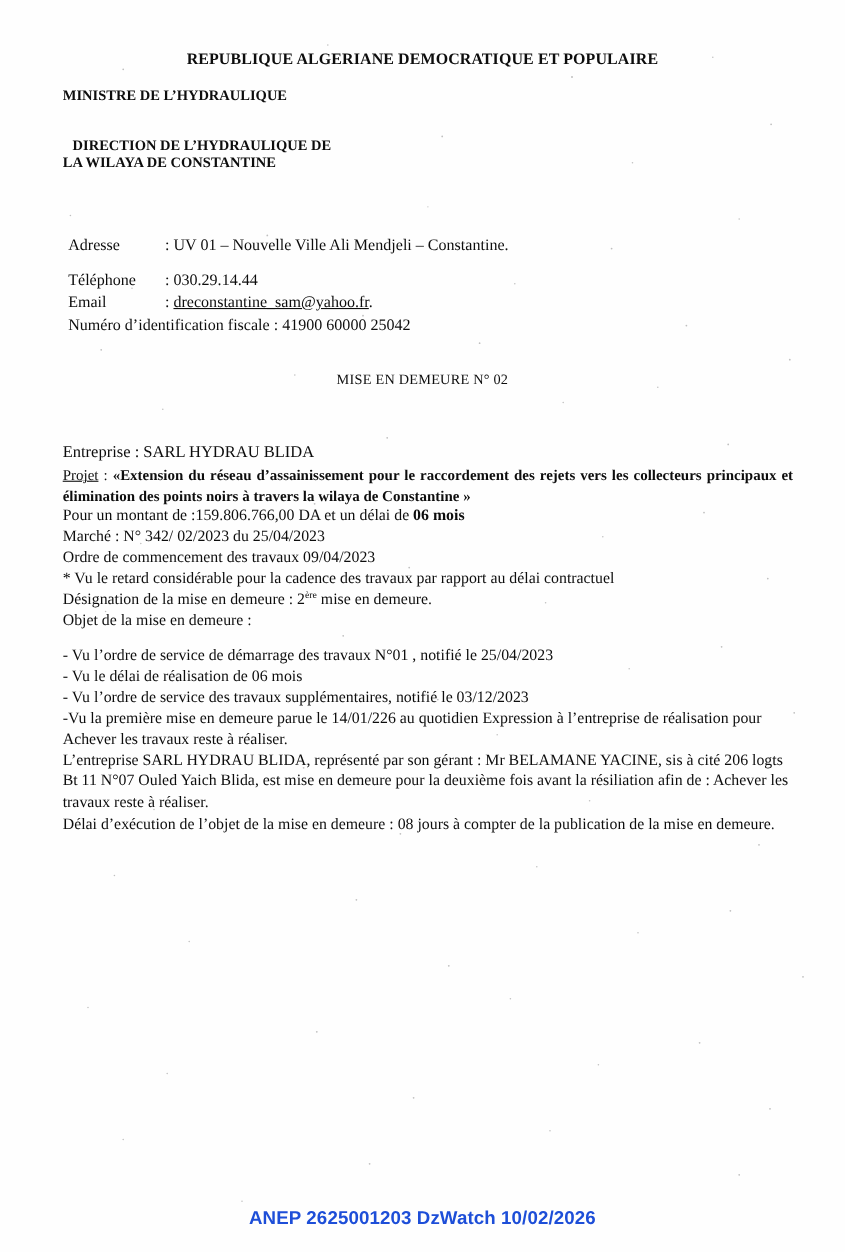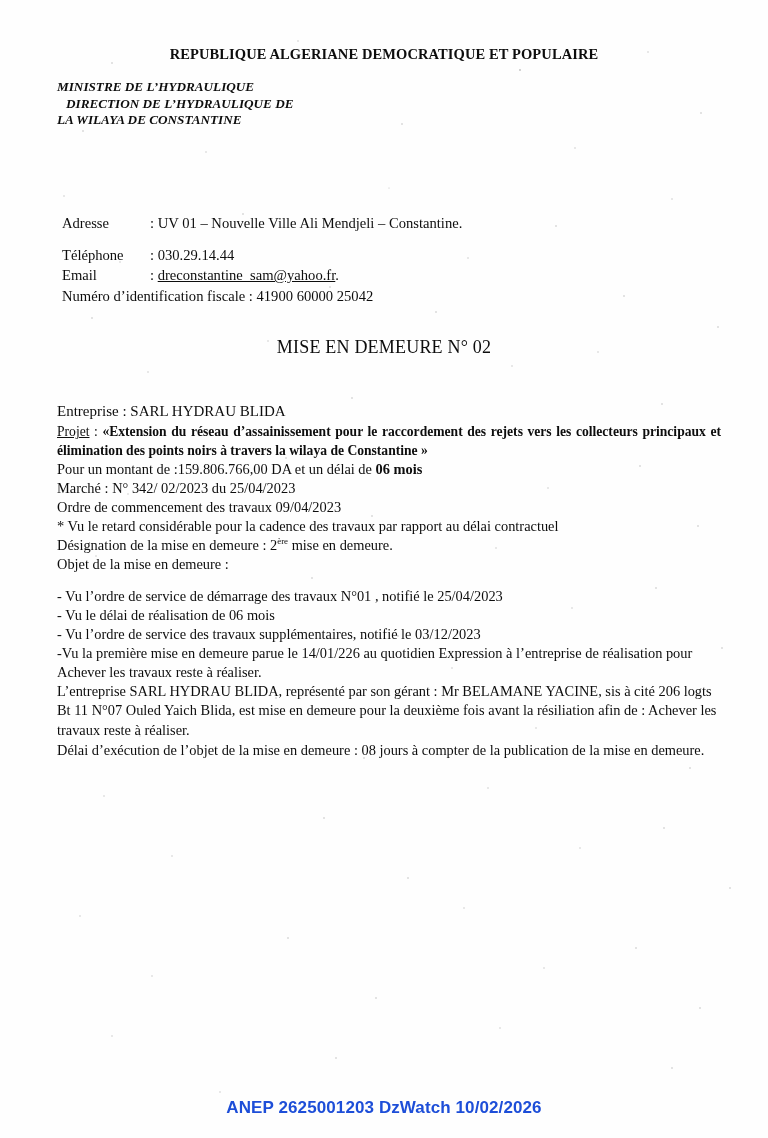--- a/index.html
+++ b/index.html
@@ -48,23 +48,22 @@
     font-size: 14.5px;
     letter-spacing: .1px;
   }
   .ministry {
     position: absolute;
     left: 57px;
     top: 79px;
     font-weight: bold;
     font-size: 13.2px;
     line-height: 16.6px;
-    font-style: italic;
-  }
-  .ministry .l2 { padding-left: 9px; display: block; }
+  }
+  .ministry .l2 { padding-left: 9px; display: block; margin-top: 28px; }
   .ministry .l3 { display: block; }
 
   
   .contact {
     position: absolute;
     left: 62px;
     top: 173px;
     font-size: 14.6px;
   }
   .crow {
@@ -80,21 +79,21 @@
     white-space: nowrap;
   }
   .ul { text-decoration: underline; }
 
   
   .doc-title {
     position: absolute;
     left: 0; right: 0;
     top: 337px;
     text-align: center;
-    font-size: 18px;
+    font-size: 13px;
     letter-spacing: .2px;
   }
 
   
   .body-block {
     position: absolute;
     left: 57px;
     top: 402px;
     width: 664px;
     font-size: 14.4px;

